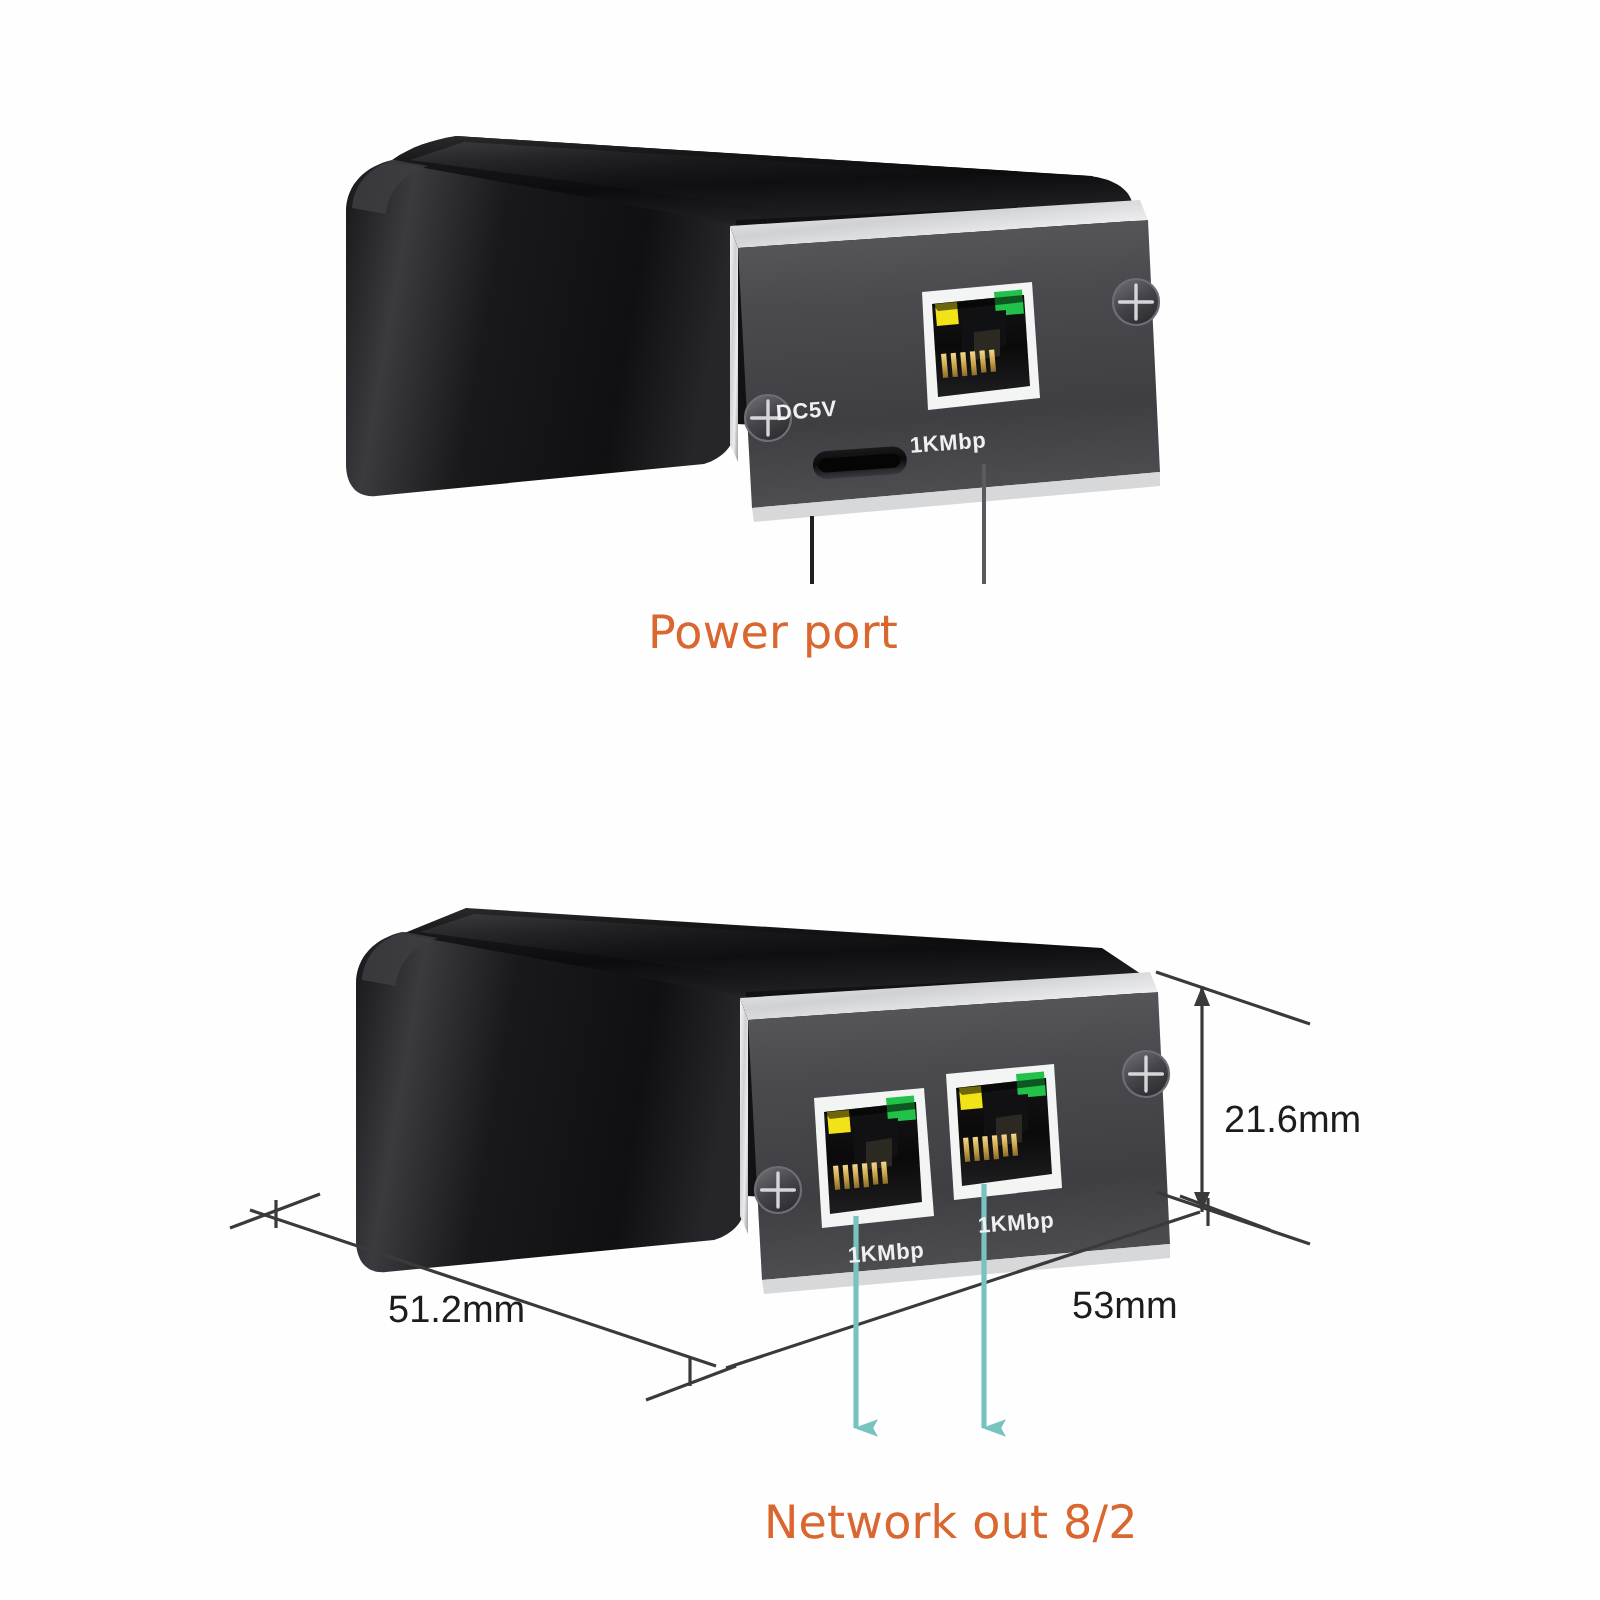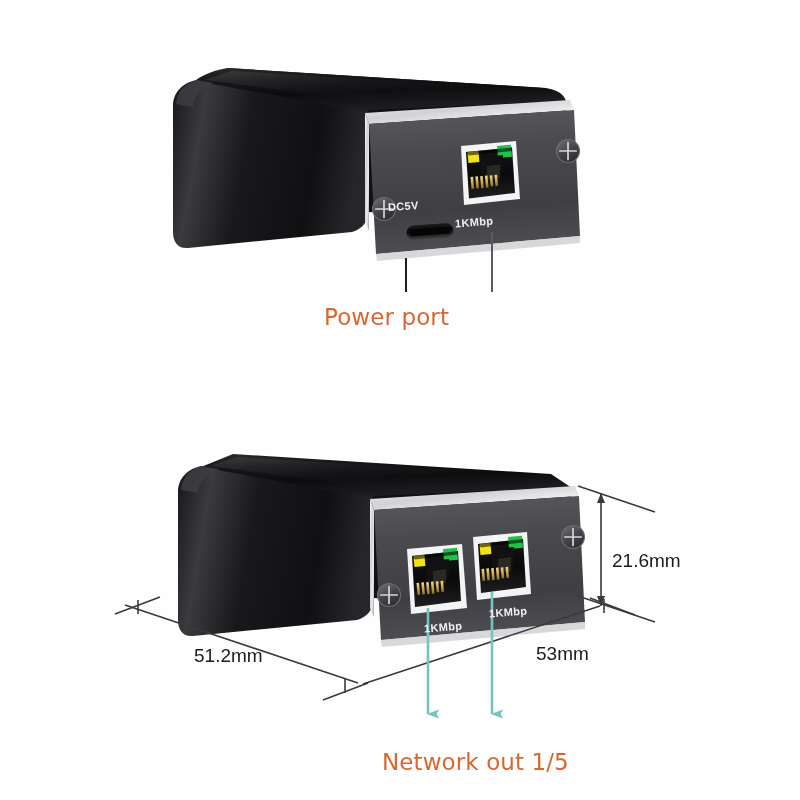--- a/index.html
+++ b/index.html
@@ -325,16 +325,16 @@
 
     <div class="label callout-label" style="left:324px; top:304px;">Power port</div>
 
 
     <div class="label dim-label" style="left:163px; top:645px;margin-left:31px;">51.2mm</div>
 
     <div class="label dim-label" style="left:516px; top:643px;margin-left:20px;">53mm</div>
 
     <div class="label dim-label" style="left:612px; top:550px;">21.6mm</div>
 
-    <div class="label callout-label" style="left:382px; top:749px;">Network out 1/5</div>
+    <div class="label callout-label" style="left:382px; top:749px;">Network out 8/2</div>
 
   </div>
 </div>
 
 </body></html>

